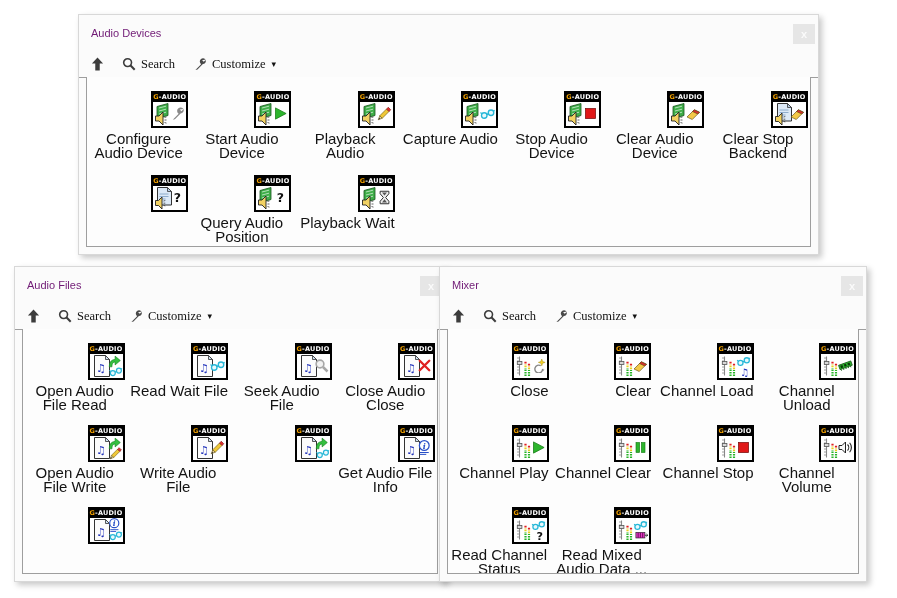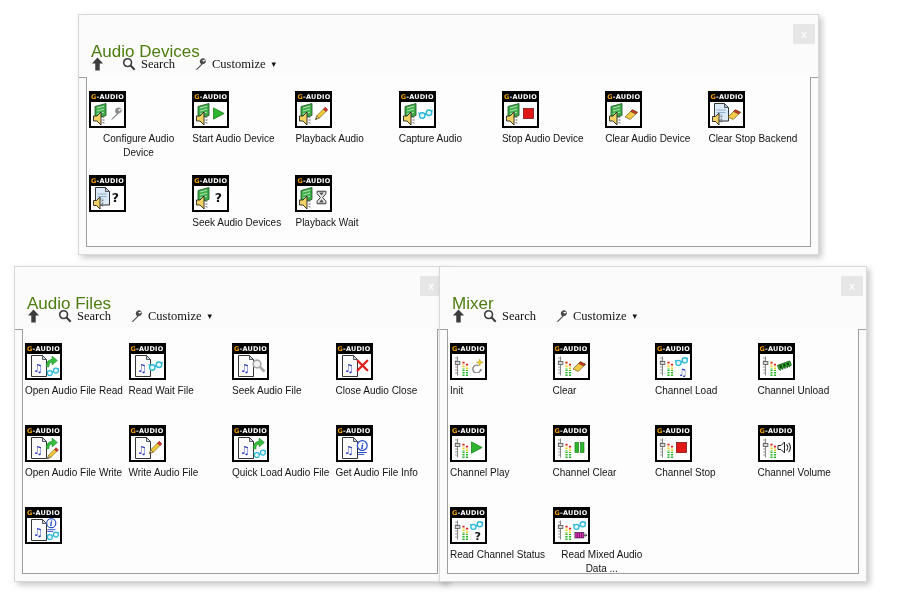--- a/index.html
+++ b/index.html
@@ -15,21 +15,21 @@
     box-shadow:3px 3px 6px rgba(0,0,0,0.22);
     box-sizing:border-box;
   }
   .win-devices{left:78px;top:14px;width:741px;height:241px;}
   .win-files{left:14px;top:266px;width:432px;height:316px;}
   .win-mixer{left:439px;top:266px;width:428px;height:316px;}
 
   .titlebar{position:relative;height:36px;}
   .title{
     position:absolute;left:12px;top:12px;
-    font-size:17px;color:#4d7c0f;margin-top:15px;
+    font-size:11px;color:#701a75;
   }
   .close{
     position:absolute;right:3px;top:9px;width:22px;height:20px;
     background:#e6e6e6;color:#fafafa;font-size:11px;font-weight:bold;
     display:flex;align-items:center;justify-content:center;
     cursor:default;user-select:none;
   }
   .toolbar{
     height:26px;display:flex;align-items:center;gap:18px;
     padding-left:12px;
@@ -48,37 +48,37 @@
     display:flex;flex-wrap:wrap;align-content:flex-start;
     padding-top:8px;box-sizing:border-box;
   }
   .tb-divider{
     position:absolute;left:0;right:0;top:62px;height:1px;background:#9e9e9e;
   }
   .cols7 .pal-item{width:14.28%;}
   .cols4 .pal-item{width:25%;}
   .pal-item{
     box-sizing:border-box;min-height:84px;padding:6px 2px 2px 2px;
-    display:flex;flex-direction:column;align-items:flex-start;
+    display:flex;flex-direction:column;align-items:flex-end;
   }
   .win-files .pal-item,.win-mixer .pal-item{min-height:82px;}
   .vi-icon{
     width:37px;height:37px;border:2px solid #000;background:#fff;
     box-sizing:border-box;flex:0 0 auto;
   }
   .vi-banner{
     height:9px;background:#000;color:#fff;
     font-family:"DejaVu Sans",sans-serif;
     font-size:6.5px;font-weight:bold;letter-spacing:.2px;
     line-height:9px;text-align:center;white-space:nowrap;
   }
   .vi-g{color:#f0a000;}
   .vi-body{display:block;width:33px;height:24px;background:#fff;}
   .pal-label{
-    margin-top:4px;text-align:center;font-size:10px;line-height:14px;
+    margin-top:4px;text-align:center;font-size:15px;line-height:14px;
     color:#131313;max-width:104px;
   }
 </style>
 </head>
 <body>
 
 <svg width="0" height="0" style="position:absolute" aria-hidden="true">
   <defs>
 
     <symbol id="b-speaker" viewBox="0 0 24 24">
@@ -311,21 +311,21 @@
         </div>
       </div>
       <div class="pal-item">
         <div class="vi-icon">
           <div class="vi-banner"><span class="vi-g">G</span><span>-AUDIO</span></div>
           <svg viewBox="0 0 32 24" class="vi-body">
             <use href="#b-speaker" x="0" y="0" width="24" height="24"></use>
             <use href="#o-question" x="16.5" y="4" width="15" height="15"></use>
           </svg>
         </div>
-        <div class="pal-label">Seek Audio Devices</div>
+        <div class="pal-label">Query Audio Position</div>
       </div>
       <div class="pal-item">
         <div class="vi-icon">
           <div class="vi-banner"><span class="vi-g">G</span><span>-AUDIO</span></div>
           <svg viewBox="0 0 32 24" class="vi-body">
             <use href="#b-speaker" x="0" y="0" width="24" height="24"></use>
             <use href="#o-hourglass" x="16.5" y="4" width="15" height="15"></use>
           </svg>
         </div>
         <div class="pal-label">Playback Wait</div>
@@ -424,21 +424,20 @@
       </div>
       <div class="pal-item">
         <div class="vi-icon">
           <div class="vi-banner"><span class="vi-g">G</span><span>-AUDIO</span></div>
           <svg viewBox="0 0 32 24" class="vi-body">
             <use href="#b-file" x="0" y="0" width="24" height="24"></use>
             <use href="#o-openarrow" x="17" y="0" width="14" height="14"></use>
             <use href="#o-glasses" x="18.5" y="10.5" width="13.5" height="13.5"></use>
           </svg>
         </div>
-        <div class="pal-label">Quick Load Audio File</div>
       </div>
       <div class="pal-item">
         <div class="vi-icon">
           <div class="vi-banner"><span class="vi-g">G</span><span>-AUDIO</span></div>
           <svg viewBox="0 0 32 24" class="vi-body">
             <use href="#b-file" x="0" y="0" width="24" height="24"></use>
             <use href="#o-info" x="16.5" y="4" width="15" height="15"></use>
           </svg>
         </div>
         <div class="pal-label">Get Audio File Info</div>
@@ -484,21 +483,21 @@
   <div class="tb-divider"></div>
   <div class="panel cols4">
       <div class="pal-item">
         <div class="vi-icon">
           <div class="vi-banner"><span class="vi-g">G</span><span>-AUDIO</span></div>
           <svg viewBox="0 0 32 24" class="vi-body">
             <use href="#b-mixer" x="0" y="0" width="24" height="24"></use>
             <use href="#o-initspark" x="16.5" y="4" width="15" height="15"></use>
           </svg>
         </div>
-        <div class="pal-label">Init</div>
+        <div class="pal-label">Close</div>
       </div>
       <div class="pal-item">
         <div class="vi-icon">
           <div class="vi-banner"><span class="vi-g">G</span><span>-AUDIO</span></div>
           <svg viewBox="0 0 32 24" class="vi-body">
             <use href="#b-mixer" x="0" y="0" width="24" height="24"></use>
             <use href="#o-eraser" x="16.5" y="4" width="15" height="15"></use>
           </svg>
         </div>
         <div class="pal-label">Clear</div>

